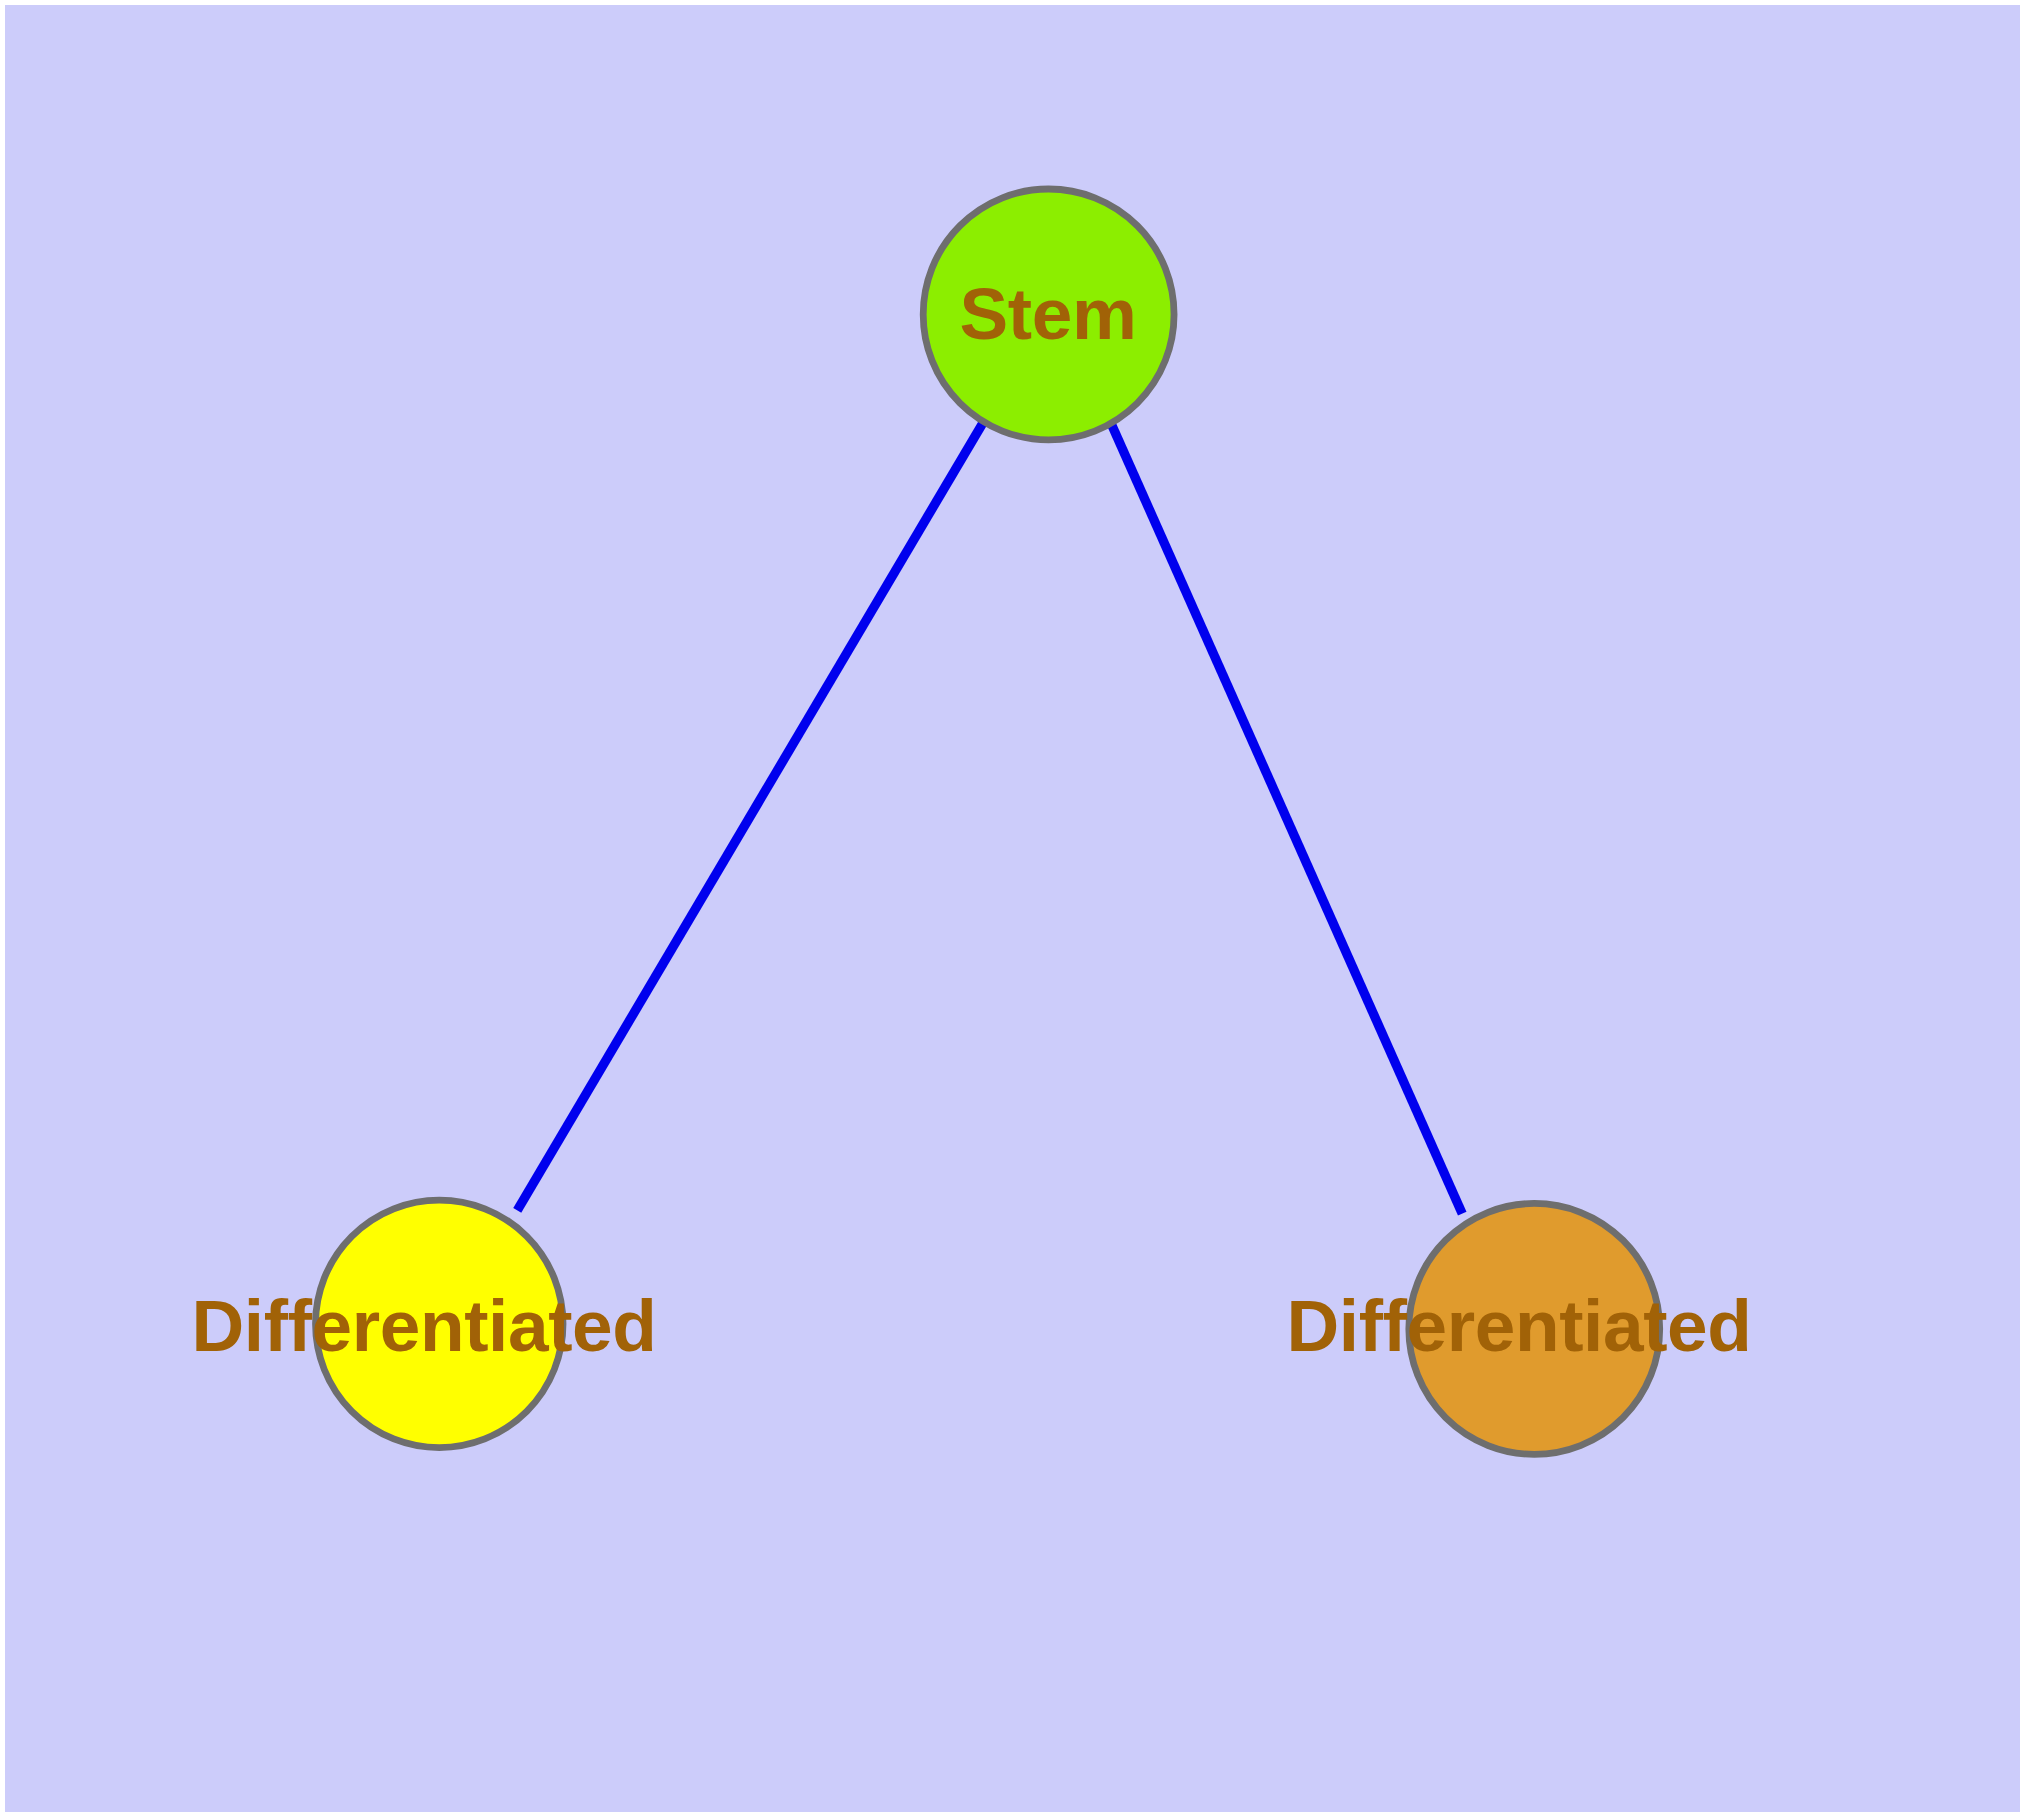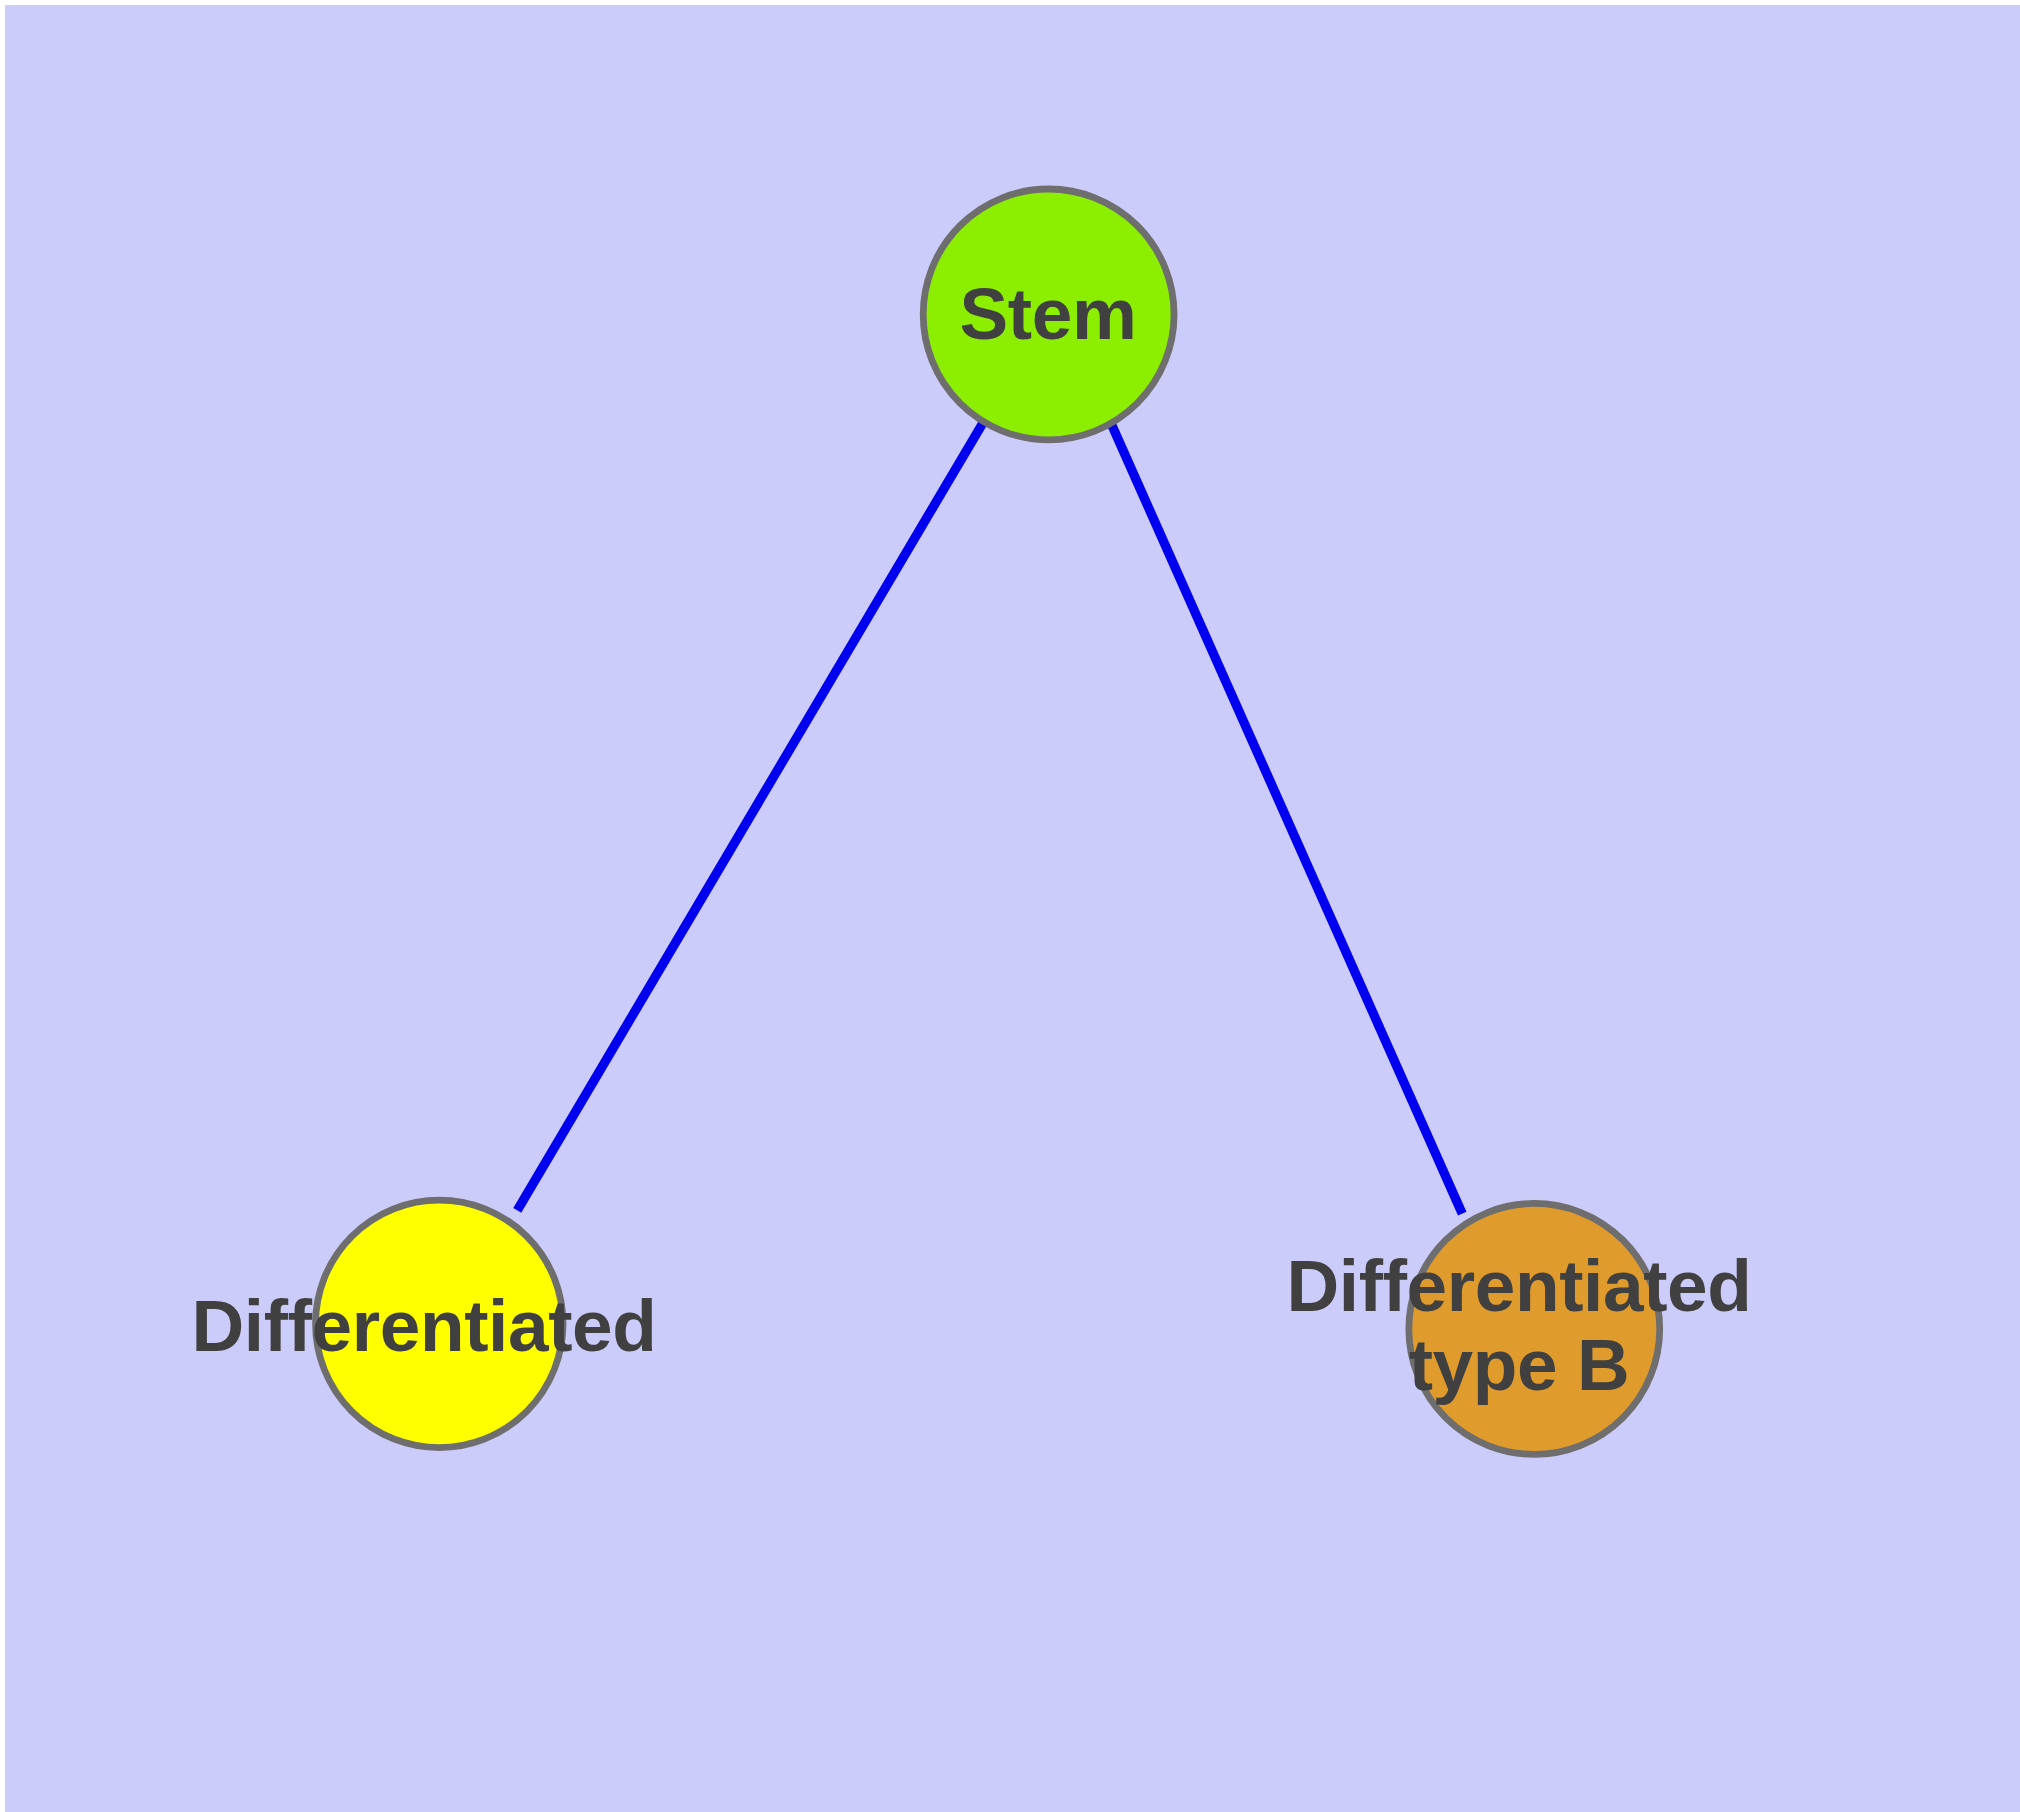--- a/index.html
+++ b/index.html
@@ -33,21 +33,21 @@
     position: absolute;
     left: 0;
     top: 0;
     width: 2021px;
     height: 1812px;
   }
   .node-label {
     position: absolute;
     text-align: center;
     font-weight: bold;
-    color: #404040;
+    color: #a16207;
     line-height: 1.08;
     white-space: pre;
     pointer-events: none;
     letter-spacing: -0.4px;
   }
   #label-stem {
     font-size: 73px;
     left: 1048px;
     top: 314px;
     transform: translate(-50%, -50%);
@@ -83,16 +83,16 @@
       <circle cx="1237" cy="371" r="148" fill="#8cee00" stroke="#6e6e6e" stroke-width="8"></circle>
       <circle cx="518" cy="1562" r="146" fill="#ffff00" stroke="#6e6e6e" stroke-width="8"></circle>
       <circle cx="1810" cy="1568" r="148" fill="#e09b2d" stroke="#6e6e6e" stroke-width="8"></circle>
     </g>
   </svg>
 
   <div class="node-label" id="label-stem" style="left: 1048px; top: 314px;">Stem</div>
 
   <div class="node-label" id="label-diff-a" style="left: 424px; top: 1326px;"><span>Differentiated</span><br></div>
 
-  <div class="node-label" id="label-diff-b" style="left: 1519px; top: 1326px;"><span>Differentiated</span><br><span>type B</span></div>
+  <div class="node-label" id="label-diff-b" style="left: 1519px; top: 1326px;"><span>Differentiated</span><br></div>
 
 </div>
 
 
 </body></html>

